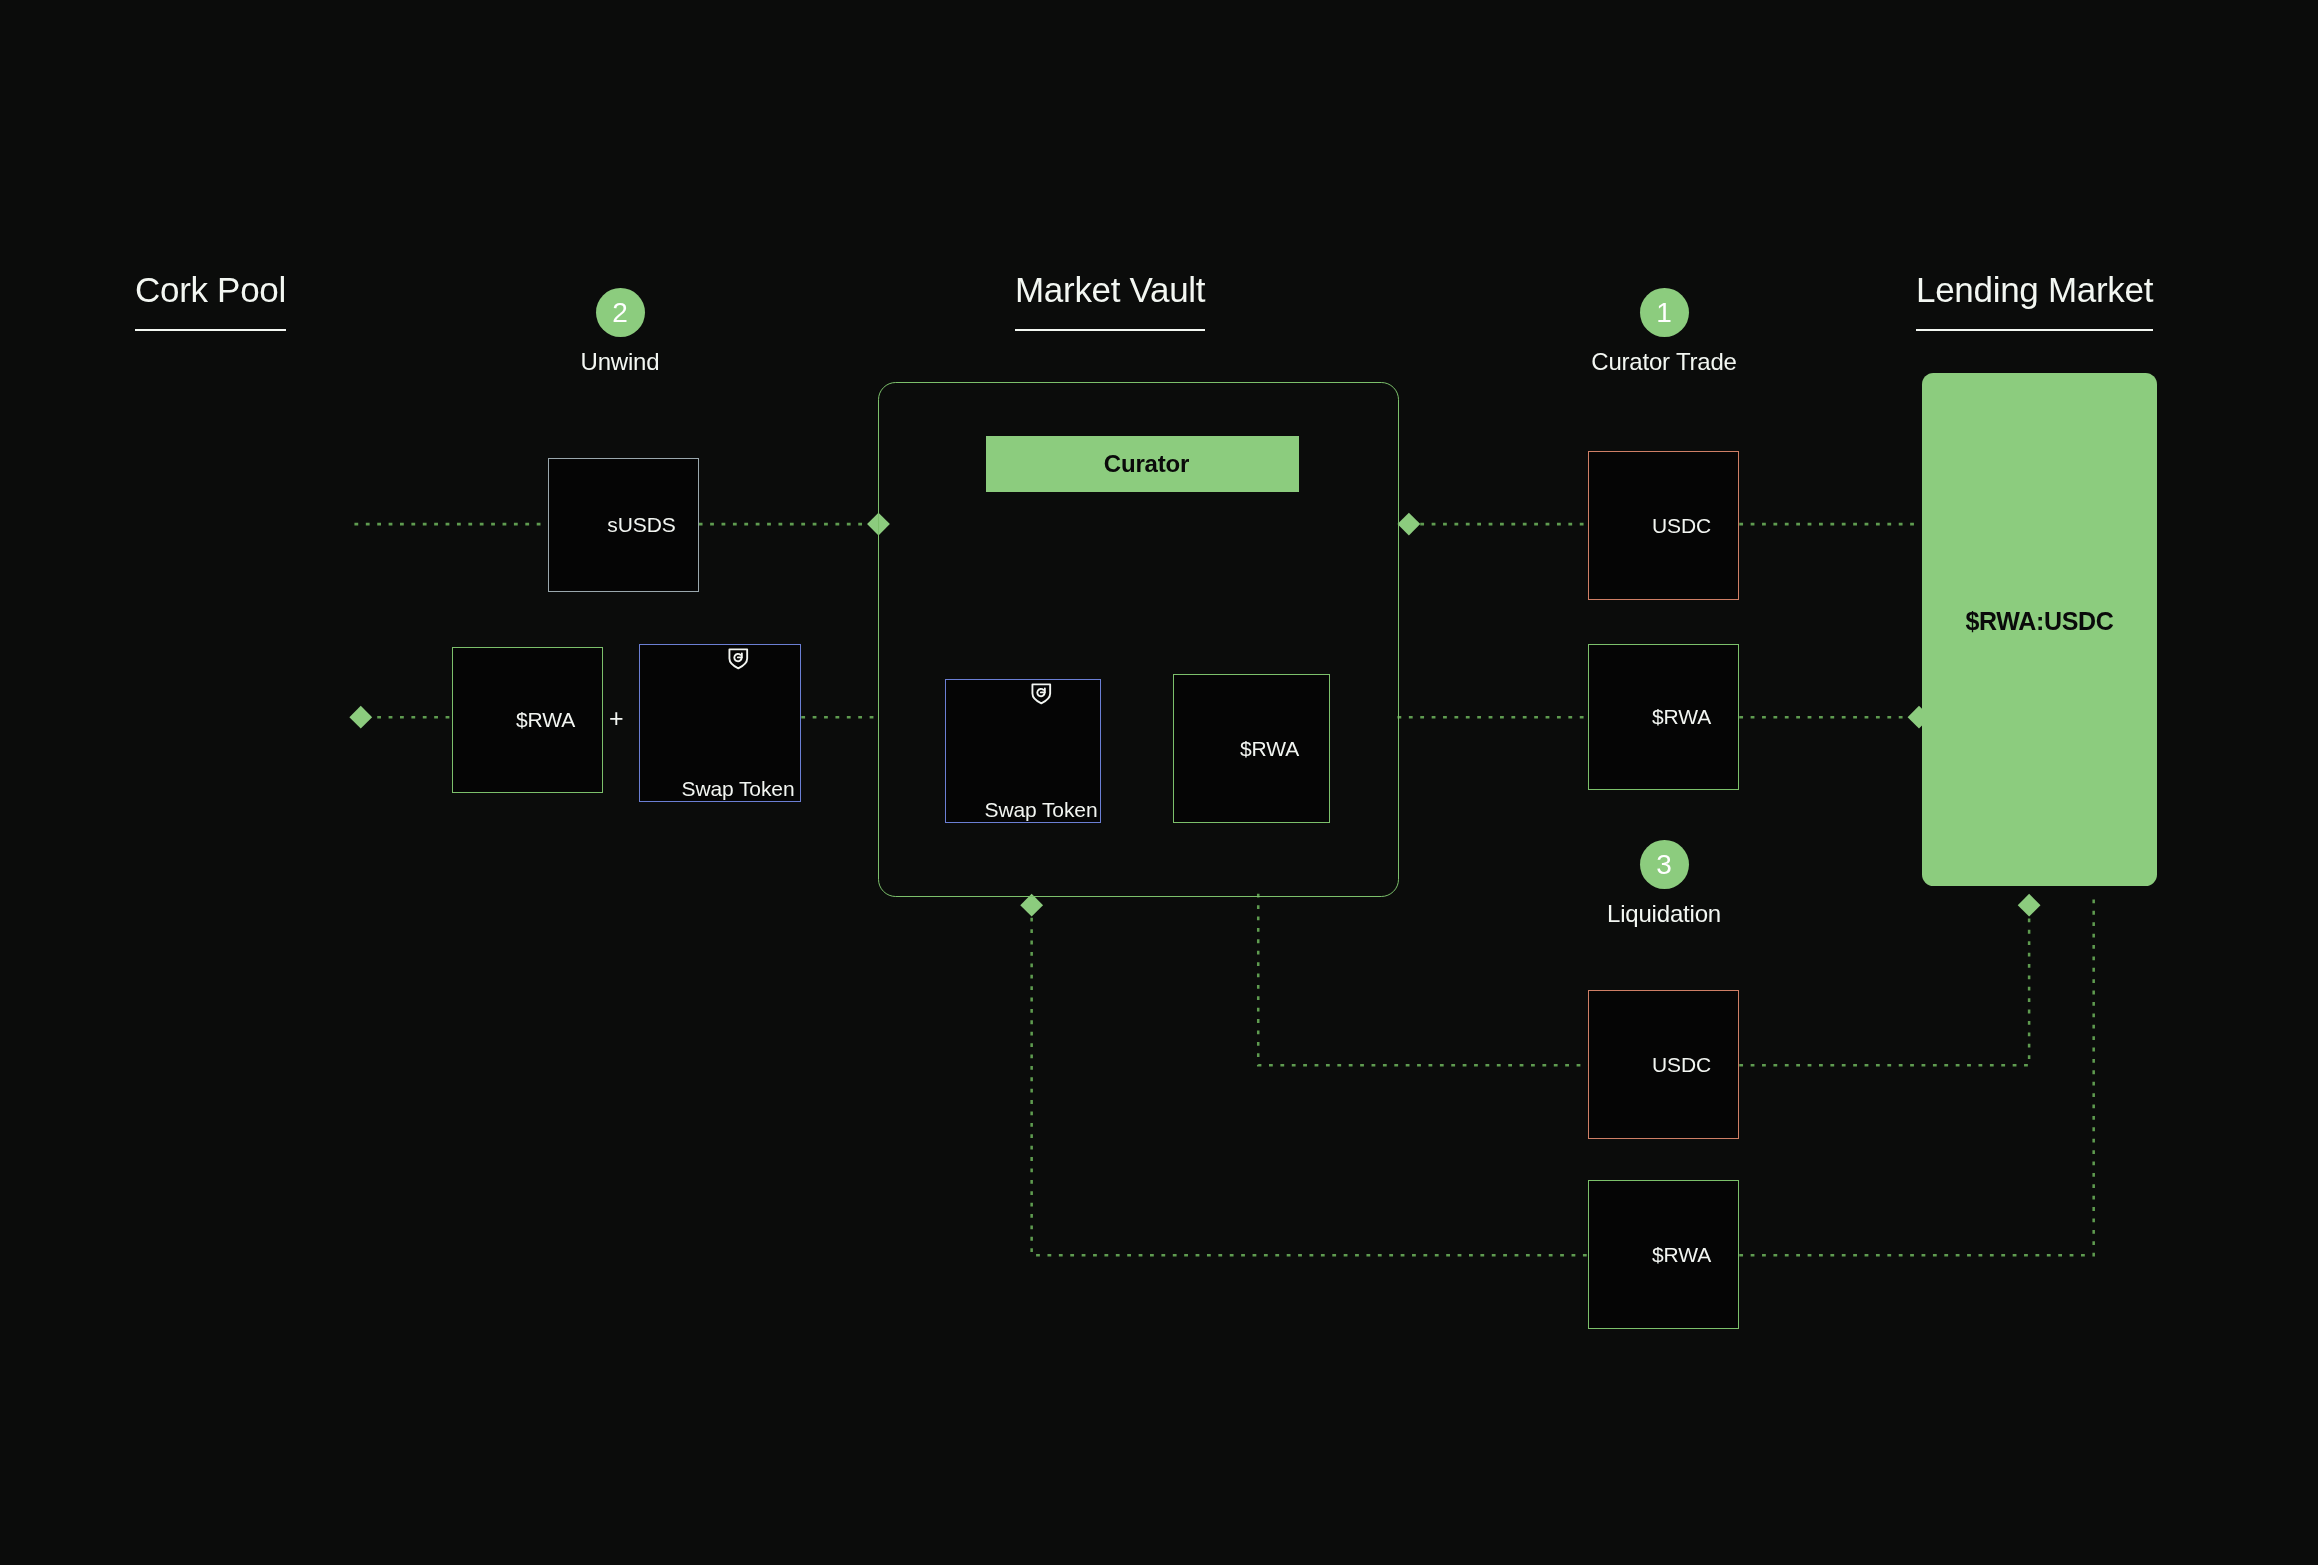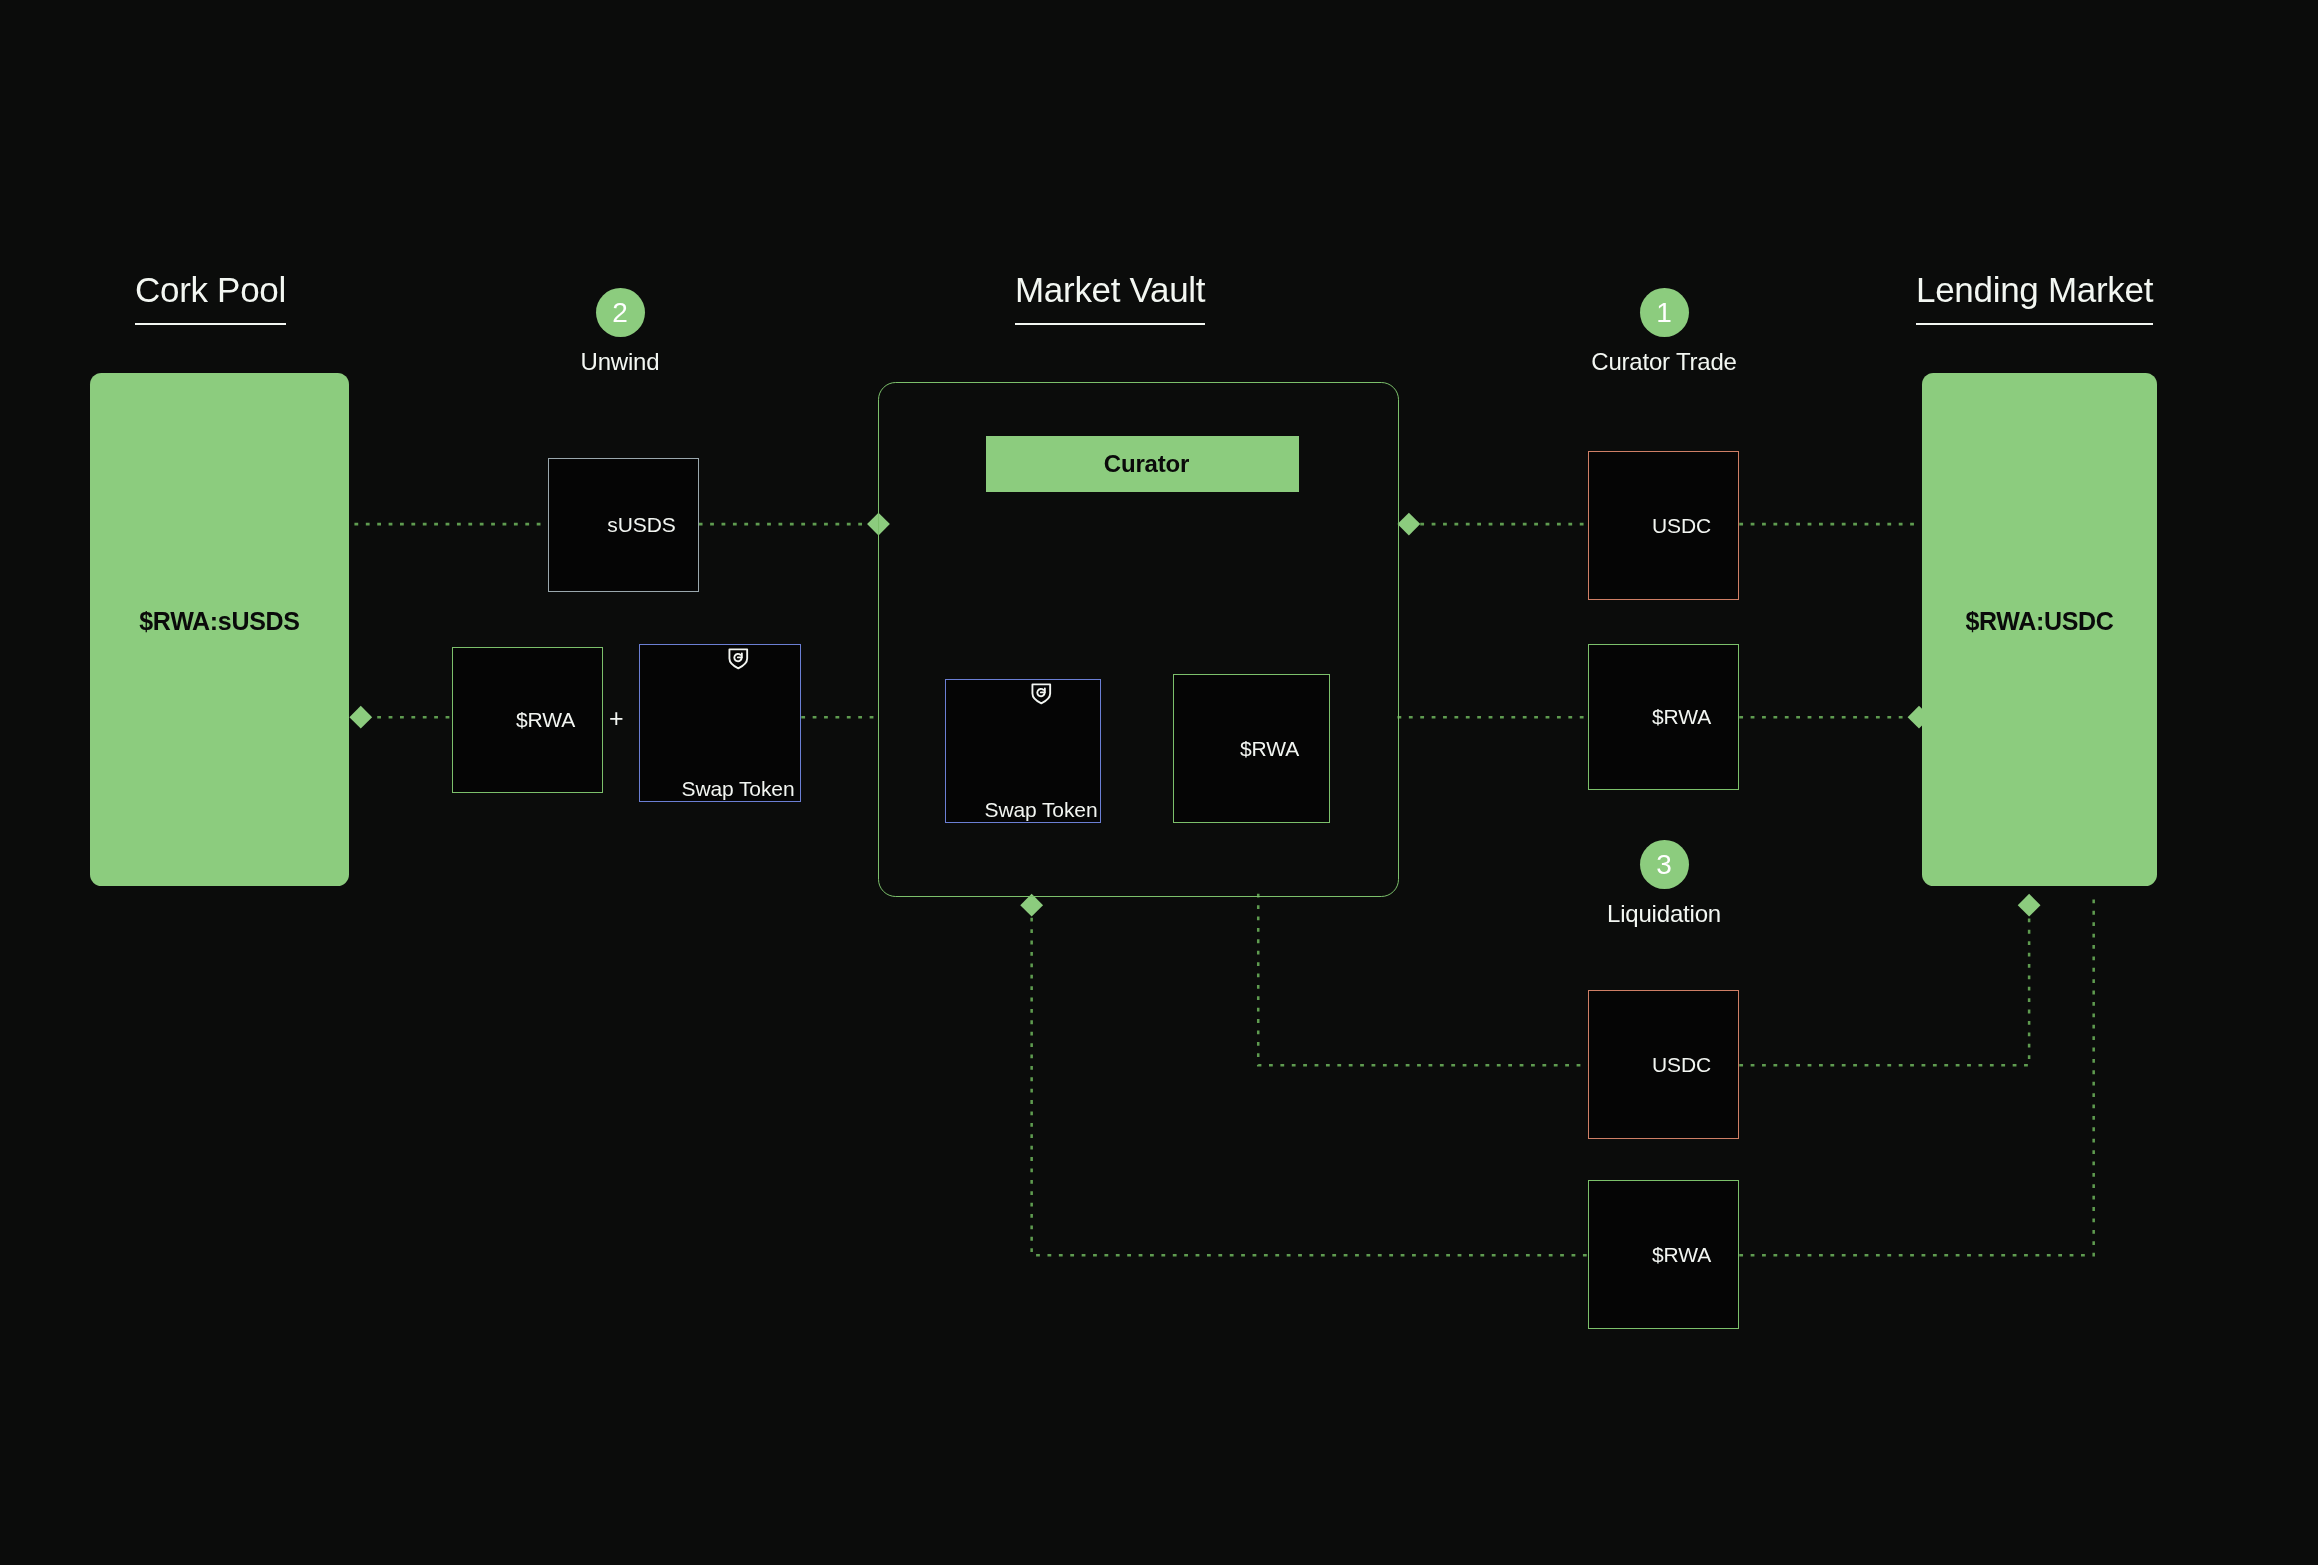--- a/index.html
+++ b/index.html
@@ -4,21 +4,21 @@
 <style>
   html,body{margin:0;padding:0;background:#0b0c0b;}
   body{width:2319px;height:1566px;overflow:hidden;
        font-family:"Liberation Sans", sans-serif;
        -webkit-font-smoothing:antialiased;}
   #stage{position:relative;width:2319px;height:1566px;background:#0b0c0b;}
   svg.layer{position:absolute;left:0;top:0;width:2319px;height:1566px;pointer-events:none;}
 
   .sect-title{position:absolute;color:#f3f7f2;font-size:35px;font-weight:400;
               letter-spacing:-0.3px;white-space:nowrap;line-height:1;}
-  .sect-title .ul{display:inline-block;border-bottom:2.5px solid #f3f7f2;padding-bottom:16px;}
+  .sect-title .ul{display:inline-block;border-bottom:2.5px solid #f3f7f2;padding-bottom:22px;}
 
   .panel{position:absolute;background:#8ccc7e;border-radius:11.4px;
          display:flex;align-items:flex-end;justify-content:center;}
   .panel-label{color:#0a0a0a;font-size:25px;font-weight:700;letter-spacing:-0.3px;
                margin-bottom:0;position:absolute;left:0;right:0;text-align:center;}
 
   .vault{position:absolute;border:1.9px solid #7cc06b;border-radius:17.7px;background:transparent;}
 
   .curator{position:absolute;background:#8ccc7e;display:flex;align-items:center;justify-content:center;}
   .curator span{color:#0a0a0a;font-size:24px;font-weight:700;letter-spacing:-0.2px;}
@@ -89,23 +89,20 @@
   </div>
 
   <div class="sect-title" style="left:1015px; top:272px;">
     <span class="ul">Market Vault</span>
   </div>
 
   <div class="sect-title" style="left:1916px; top:272px;">
     <span class="ul">Lending Market</span>
   </div>
 
-  <div class="panel" style="left:90px; top:373px; width:259px; height:513px;">
-    <div class="panel-label" style="top:234px;">$RWA:sUSDS</div>
-  </div>
 
   <div class="panel" style="left:1922px; top:373px; width:235px; height:513px;">
     <div class="panel-label" style="top:234px;">$RWA:USDC</div>
   </div>
 
   <div class="vault" style="left:878px; top:382px; width:519px; height:513px;"></div>
 
   <div class="curator" style="left:986px; top:436px; width:305px; height:56px;padding-left:8px;">
     <span>Curator</span>
   </div>

